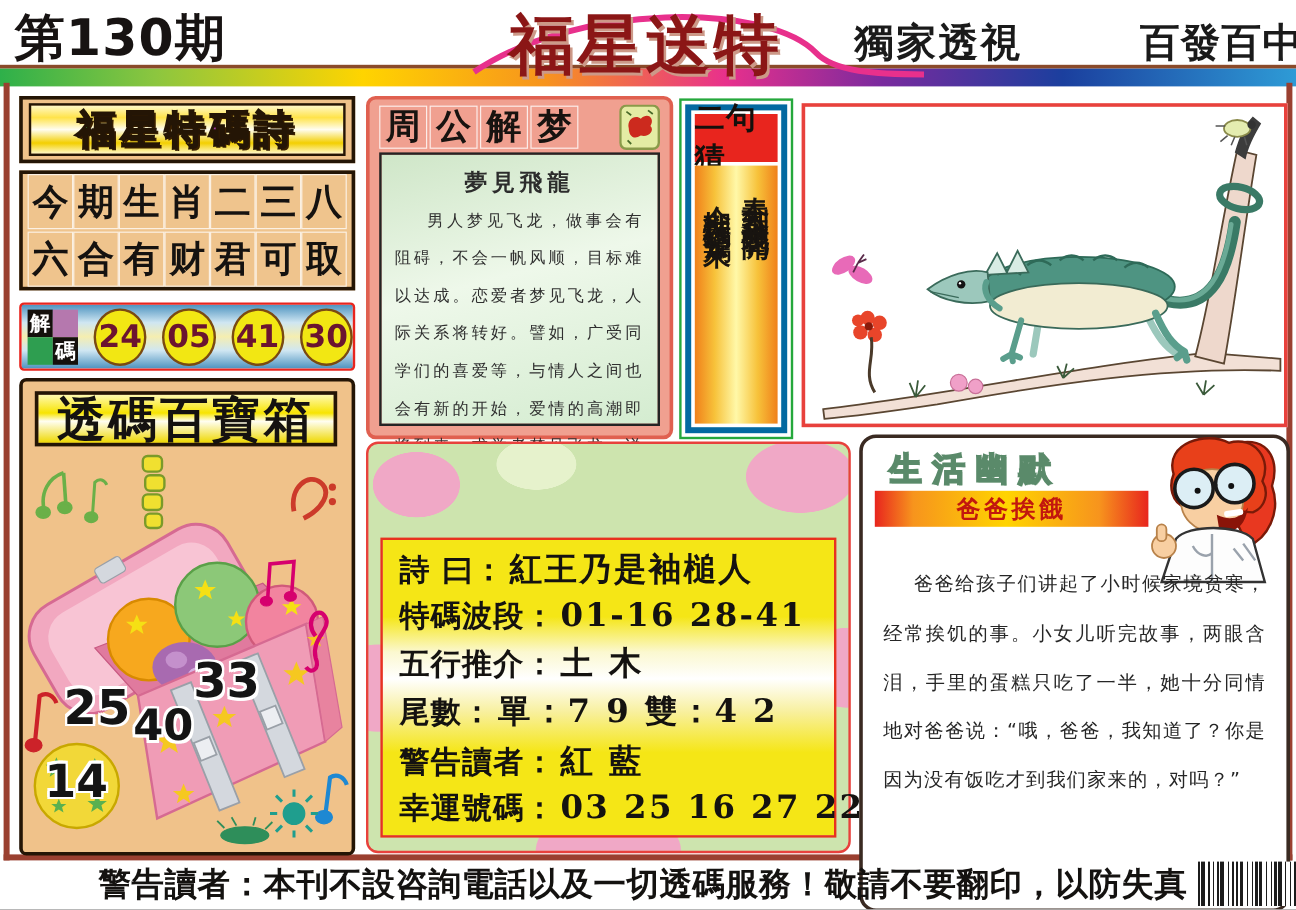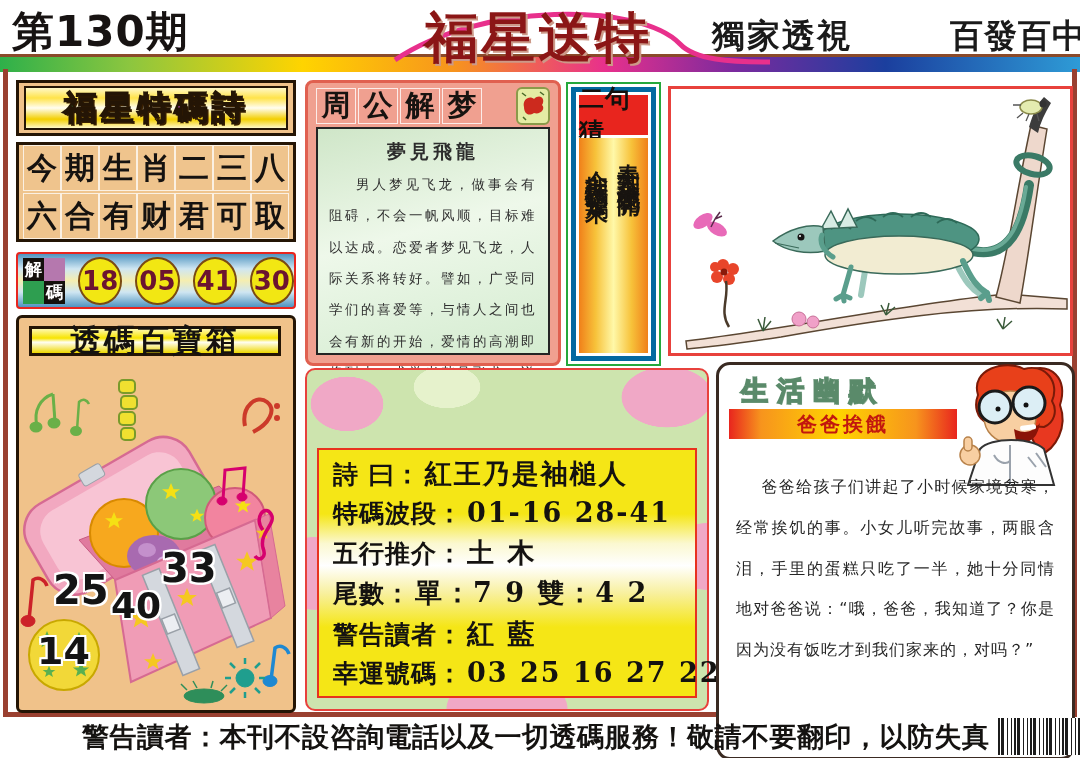--- a/index.html
+++ b/index.html
@@ -42,23 +42,23 @@
   #decode-grid{width:46px;height:46px;margin-left:5px;display:grid;grid-template-columns:1fr 1fr;grid-template-rows:1fr 1fr;}
   .dg{display:flex;align-items:center;justify-content:center;font-size:17px;font-weight:900;font-family:"DejaVu Serif",serif;}
   .dg-black{background:#14100c;color:#fff;}
   .dg-purple{background:#b578ae;}
   .dg-green{background:#2e9e50;}
   .ball{width:44px;height:44px;border-radius:50%;background:#f2e713;border:2px solid #7a4a12;margin-left:13px;
         display:flex;align-items:center;justify-content:center;font-size:26px;font-weight:900;color:#6b1430;}
 
   #treasure-box{left:16px;top:315px;width:280px;height:398px;box-sizing:border-box;background:#f0c28a;
                 border:3px solid #241505;border-radius:6px;}
-  #treasure-title{position:absolute;left:10px;top:8px;width:252px;height:30px;box-sizing:border-box;border:3px solid #241505;
+  #treasure-title{position:absolute;left:10px;top:8px;width:252px;height:46px;box-sizing:border-box;border:3px solid #241505;
     background:linear-gradient(180deg,#fff9b0 0%,#f7e400 38%,#fffef2 55%,#eed800 100%);
-    display:flex;align-items:center;justify-content:center;font-size:31px;font-weight:900;letter-spacing:3px;color:#151210;z-index:2;}
+    display:flex;align-items:center;justify-content:center;font-size:40px;font-weight:900;letter-spacing:3px;color:#151210;z-index:2;}
   #chest-svg{position:absolute;left:0;top:0;width:274px;height:392px;z-index:1;}
   .ball-num{position:absolute;z-index:3;font-weight:900;color:#141414;line-height:1;
     text-shadow:-2px -2px 0 #fff,2px -2px 0 #fff,-2px 2px 0 #fff,2px 2px 0 #fff,0 -2px 0 #fff,0 2px 0 #fff,-2px 0 0 #fff,2px 0 0 #fff;}
   #ballnum-25{left:34px;top:252px;font-size:40px;}
   #ballnum-40{left:92px;top:270px;font-size:36px;}
   #ballnum-33{left:142px;top:230px;font-size:40px;}
   #ballnum-14{left:18px;top:314px;font-size:38px;}
 
   
   #dream-box{left:305px;top:80px;width:256px;height:286px;box-sizing:border-box;border:3px solid #e06050;
@@ -175,21 +175,21 @@
     </div>
   </div>
 
   <div class="abs" id="decode-row">
     <div id="decode-grid">
       <span class="dg dg-black">解</span>
       <span class="dg dg-purple"></span>
       <span class="dg dg-green"></span>
       <span class="dg dg-black">碼</span>
     </div>
-    <div class="ball">18</div>
+    <div class="ball">24</div>
     <div class="ball">05</div>
     <div class="ball">41</div>
     <div class="ball">30</div>
   </div>
 
   <div class="abs" id="treasure-box">
     <svg id="chest-svg" viewBox="0 0 274 392">
       <defs>
         <path id="st" d="M0,-9 L2.6,-2.8 L9,-2.8 L3.9,1.1 L5.6,7.3 L0,3.6 L-5.6,7.3 L-3.9,1.1 L-9,-2.8 L-2.6,-2.8 Z"></path>
       </defs>

